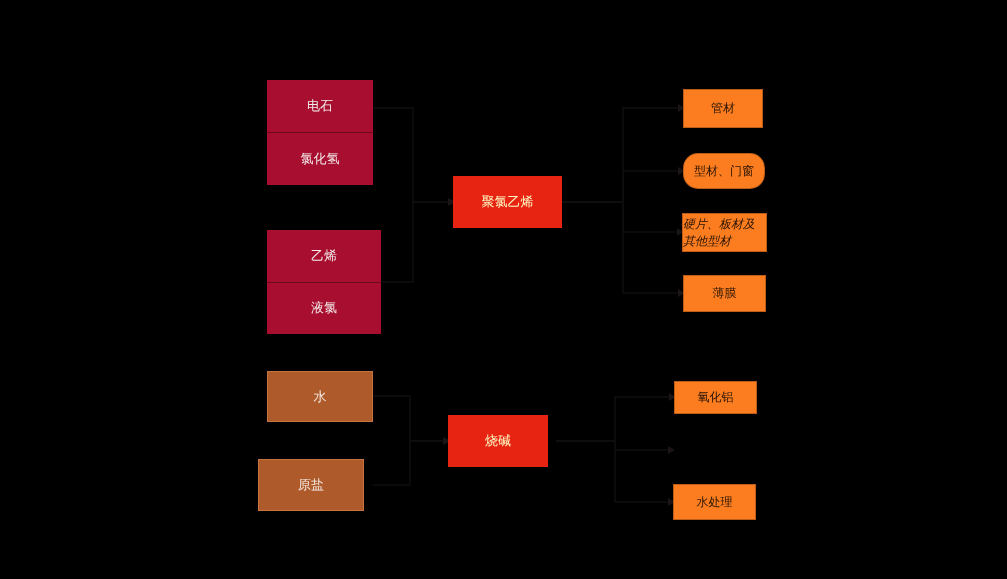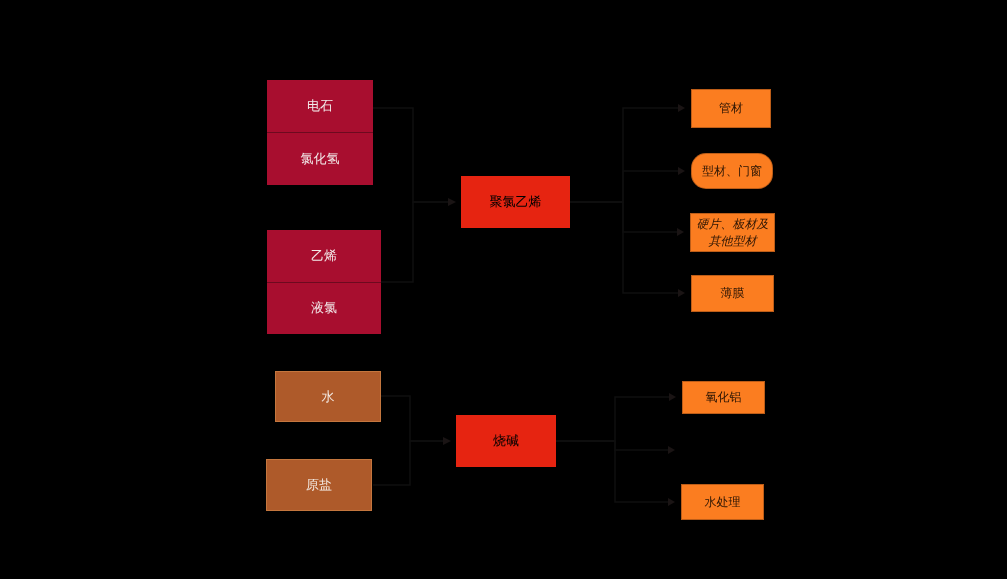--- a/index.html
+++ b/index.html
@@ -13,24 +13,23 @@
     width: 1007px;
     height: 579px;
     background: #000000;
     overflow: hidden;
   }
   .node {
     position: absolute;
     display: flex;
     align-items: center;
     justify-content: center;
-    text-align: center;
+    text-align: left;
     box-sizing: border-box;
     line-height: 1.35;
-    margin-left: 8px;
   }
   .crimson-group {
     position: absolute;
     display: flex;
     flex-direction: column;
     box-sizing: border-box;
   }
   .crimson-group .cell {
     flex: 1;
     display: flex;
@@ -45,21 +44,21 @@
     border-top: 1px solid #6E0A1F;
   }
   .brown {
     background: #AE5A2A;
     color: #F5EDE7;
     font-size: 13px;
     border: 1px solid #C4763E;
   }
   .red {
     background: #E62411;
-    color: #000000;
+    color: #fef9c3;
     font-size: 13px;
   }
   .orange {
     background: #FB7D20;
     color: #2B1504;
     font-size: 12px;
     border: 1px solid rgba(0,0,0,0.25);
   }
   .connector-layer {
     position: absolute;

